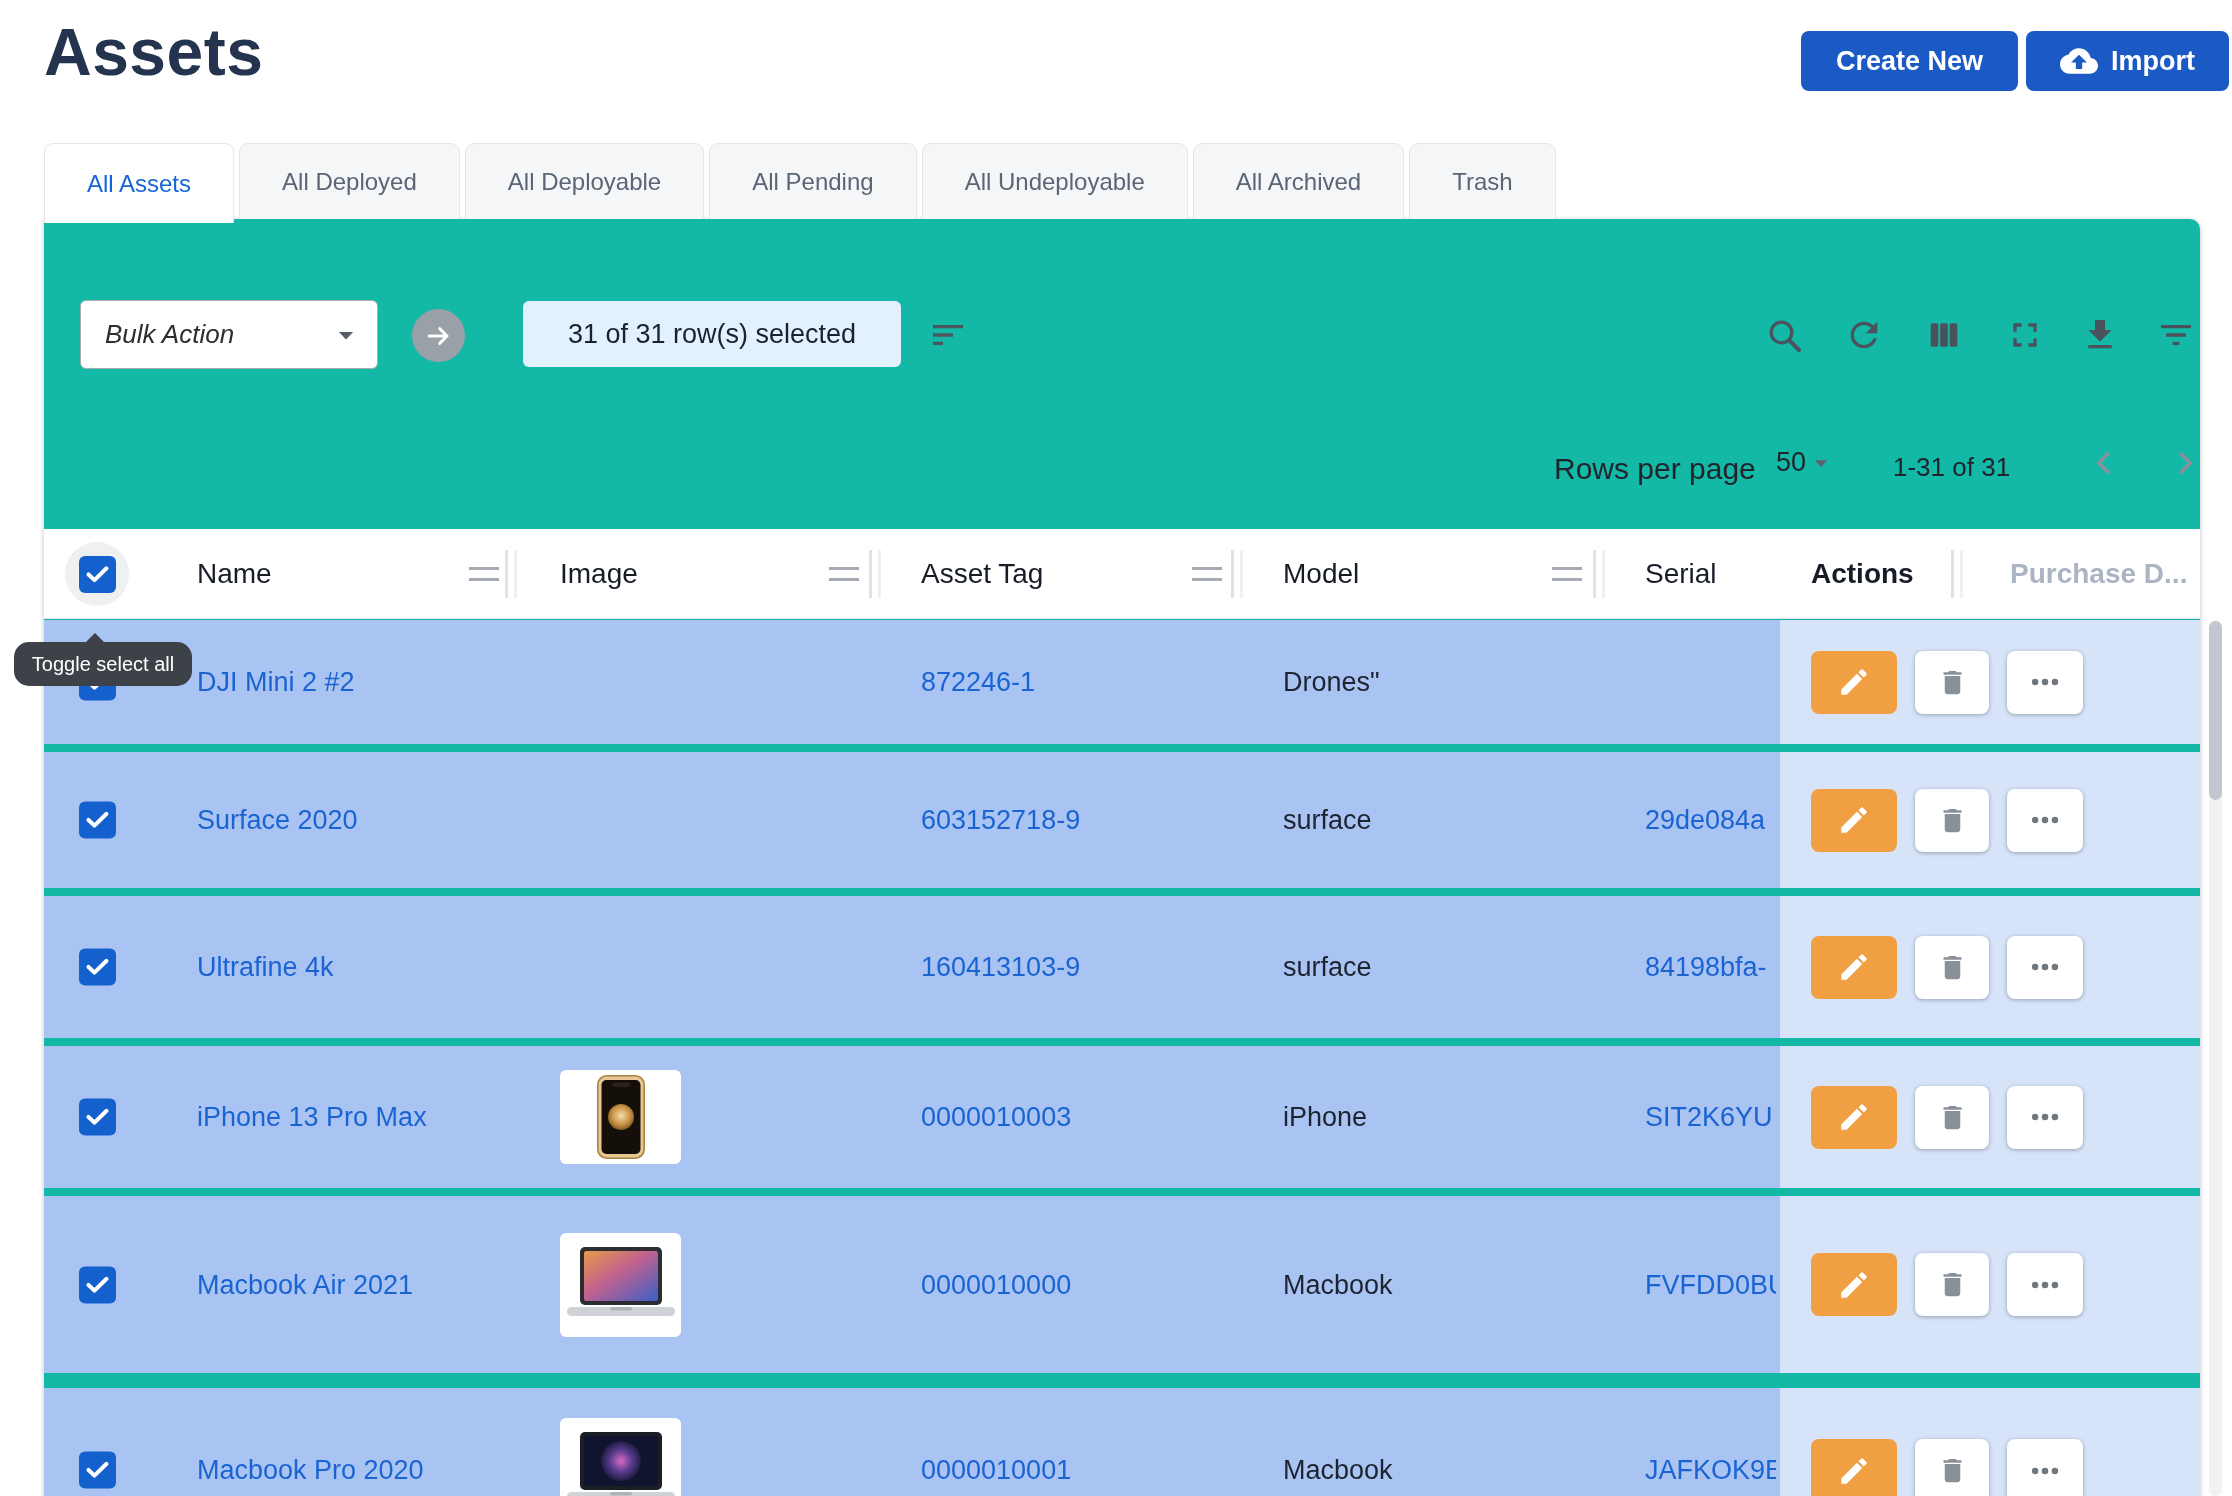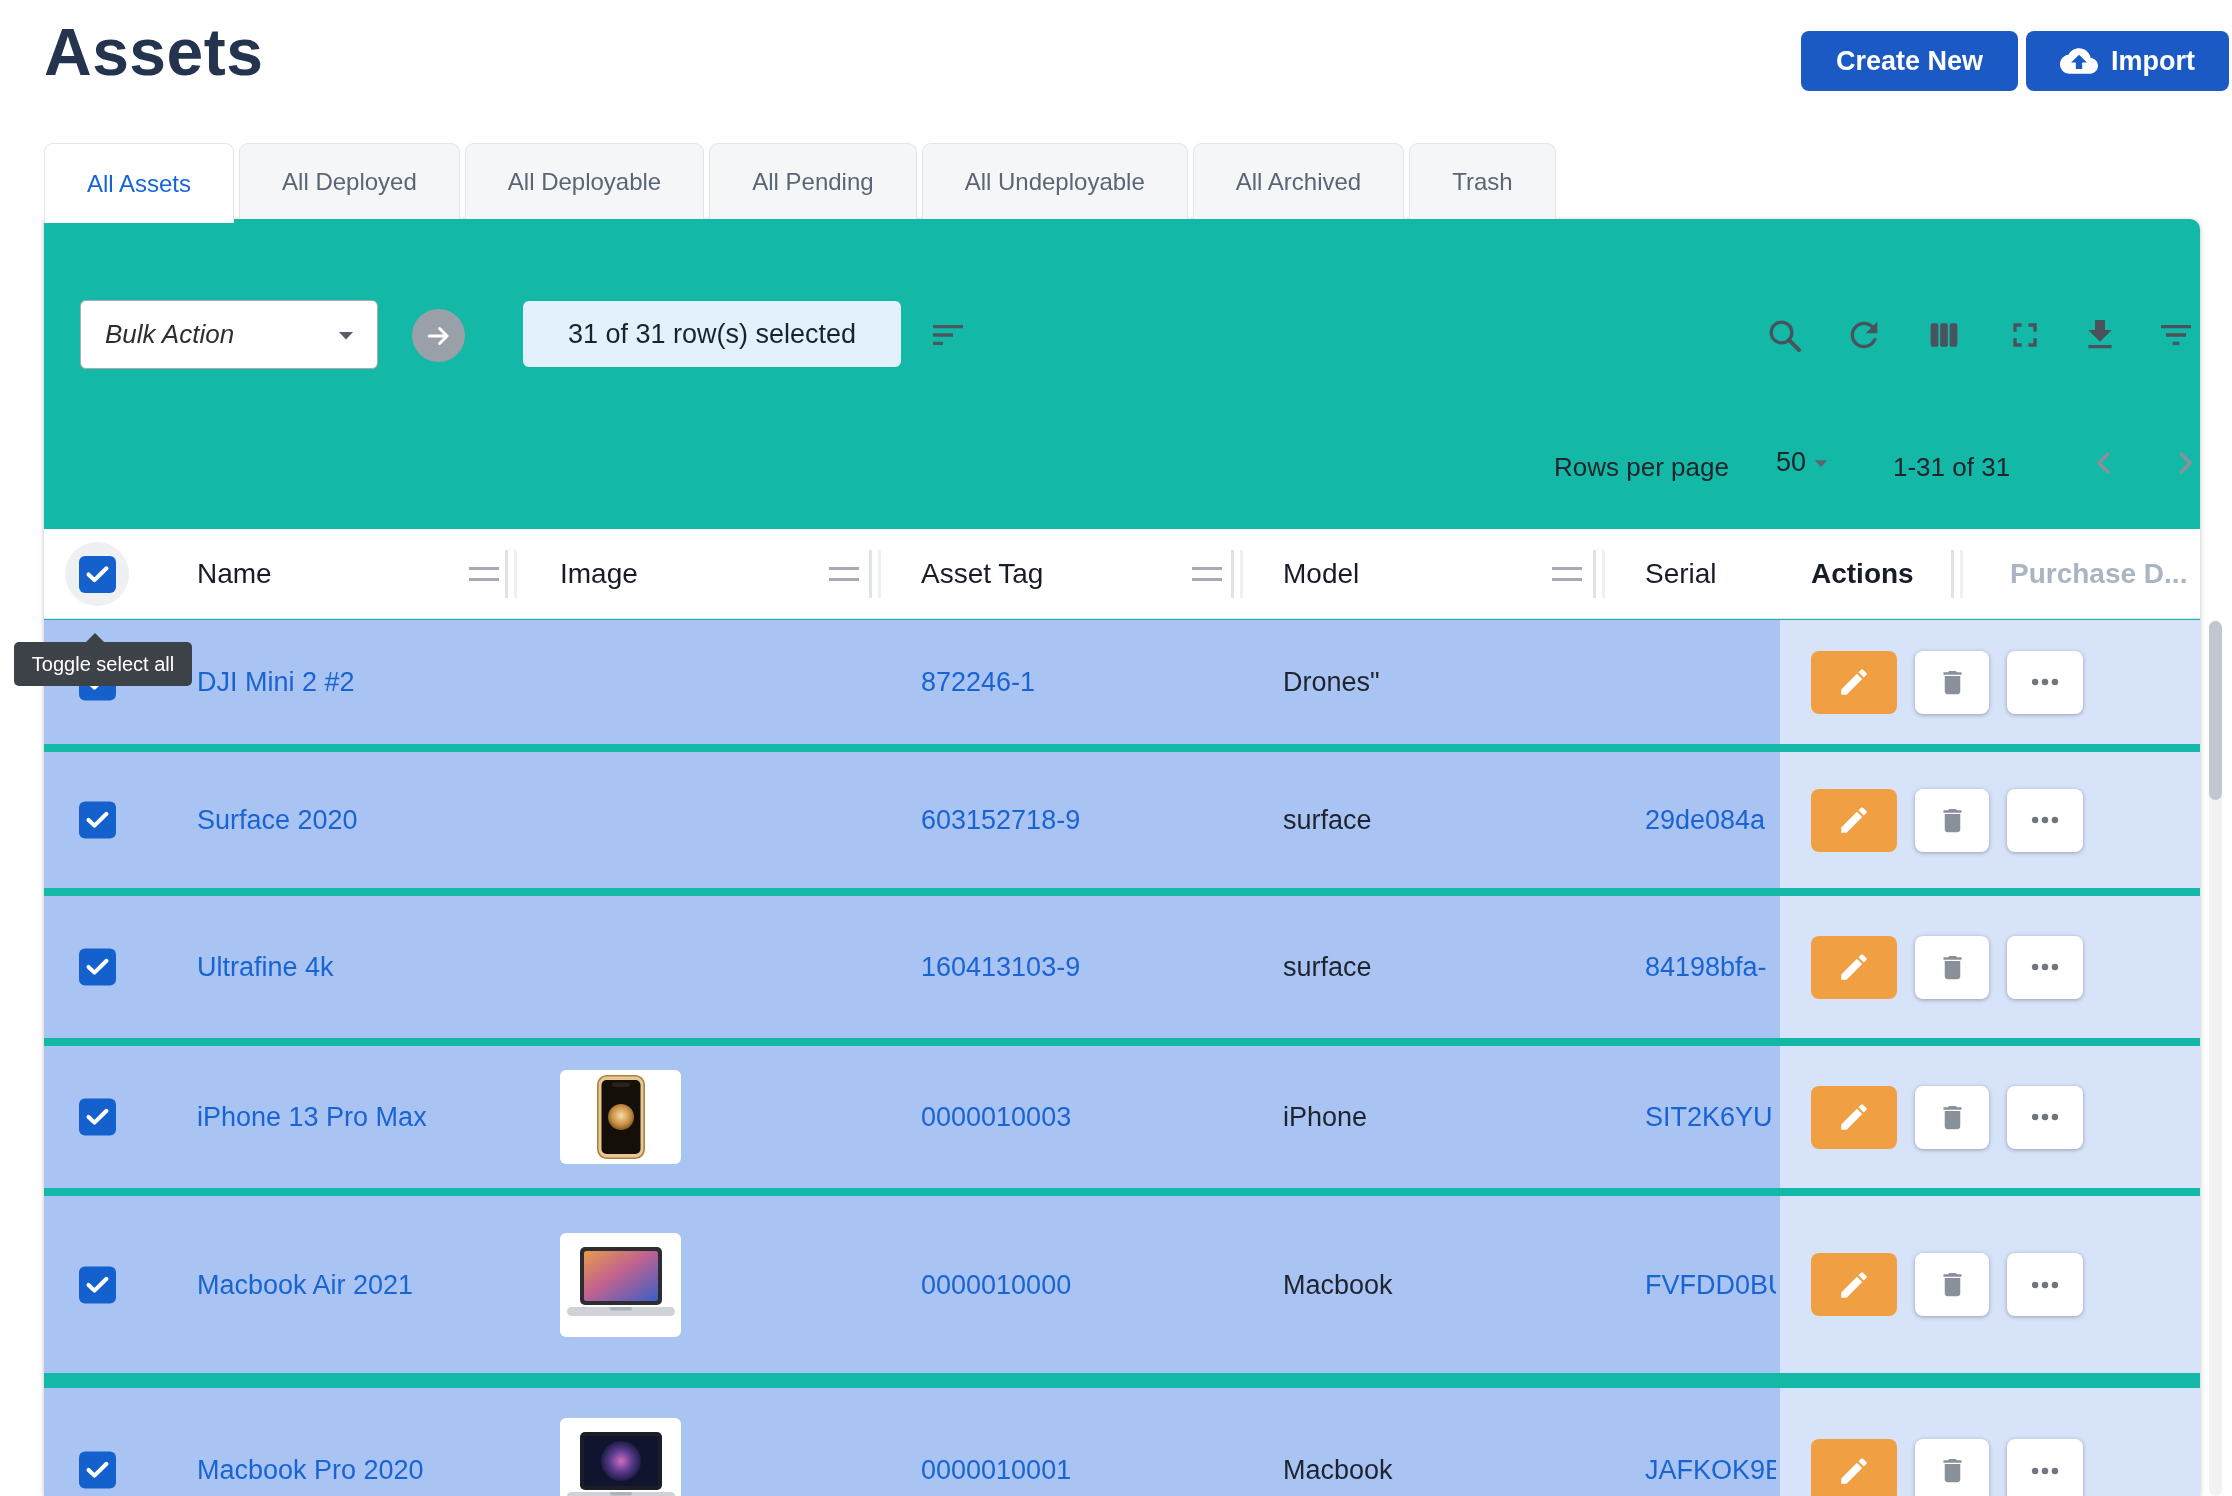--- a/index.html
+++ b/index.html
@@ -33,21 +33,21 @@
   .go-ic{width:30px;height:30px;color:#fff}
 
   .pill{position:absolute;left:479px;top:82px;width:378px;height:66px;background:#e3f1fd;border-radius:6px;
         display:flex;align-items:center;justify-content:center;font-size:27px;color:#17242f}
 
   .sorticon{position:absolute;left:884px;top:96px;width:40px;height:40px;color:#4c565f;cursor:pointer}
 
   .ticon{position:absolute;top:96px;width:40px;height:40px;color:#49525d;cursor:pointer}
   .t-search{left:1720px}.t-refresh{left:1800px}.t-columns{left:1880px}.t-full{left:1961px}.t-down{left:2036px}.t-filter{left:2112px}
 
-  .rpp-label{position:absolute;left:1510px;top:233px;font-size:26px;color:#20242b}
+  .rpp-label{position:absolute;left:1510px;top:233px;font-size:30px;color:#20242b}
   .rpp{position:absolute;left:1732px;top:228px;display:flex;align-items:center;font-size:27px;color:#20242b;cursor:pointer}
   .rpp .caret-ic{width:30px;height:30px;color:#5c636c}
   .range{position:absolute;left:1849px;top:233px;font-size:26px;color:#20242b}
   .pgbtn{position:absolute;top:226px;width:36px;height:36px;color:#8a919c;cursor:pointer;background:none;border:none;padding:0}
   .pgprev{left:2042px}.pgnext{left:2123px}
 
   .thead{position:absolute;left:0;top:310px;width:2156px;height:90px;border-bottom:1px solid #e4e6ea;background:#fff}
   .halo{position:absolute;left:21px;top:13px;width:64px;height:64px;border-radius:50%;background:#eef0f2}
   .cb{width:37px;height:37px;border-radius:6px;background:#1460cd;display:flex;align-items:center;justify-content:center;cursor:pointer}
   .ck{width:27px;height:27px;color:#fff}
@@ -86,21 +86,21 @@
         display:flex;align-items:center;gap:18px;padding-left:31px}
   .r6 .acts{align-items:flex-start;padding-top:51px}
   .abtn{height:63px;border:none;border-radius:8px;display:flex;align-items:center;justify-content:center;cursor:pointer;padding:0}
   .ab-edit{width:86px;background:#f0a042}
   .ab-edit .ic{width:34px;height:34px;color:#fff}
   .ab-del{width:74px;background:#fff;box-shadow:0 1px 4px rgba(0,0,0,.3)}
   .ab-del .ic{width:31px;height:31px;color:#8a9099}
   .ab-more{width:76px;background:#fff;box-shadow:0 1px 4px rgba(0,0,0,.3)}
   .ab-more .ic{width:34px;height:34px;color:#6f767e}
 
-  .tooltip{position:absolute;left:14px;top:642px;width:178px;height:44px;background:#3d4248;color:#fff;border-radius:5px;
+  .tooltip{position:absolute;left:14px;top:642px;width:178px;height:44px;background:#3d4248;color:#fff;border-radius:15px;
            display:flex;align-items:center;justify-content:center;font-size:20px;z-index:40}
   .tooltip::before{content:"";position:absolute;top:-9px;left:72px;border-left:9px solid transparent;
            border-right:9px solid transparent;border-bottom:9px solid #3d4248}
 
   .sbar{position:absolute;left:2209px;top:620px;width:13px;height:876px;background:#f2f2f2;border-radius:7px;z-index:30;cursor:pointer}
   .sthumb{position:absolute;left:0;top:1px;width:13px;height:179px;background:#c2c7cf;border-radius:7px}
 
   .defs{position:absolute;width:0;height:0;overflow:hidden}
   svg.use{display:block}
 </style>

